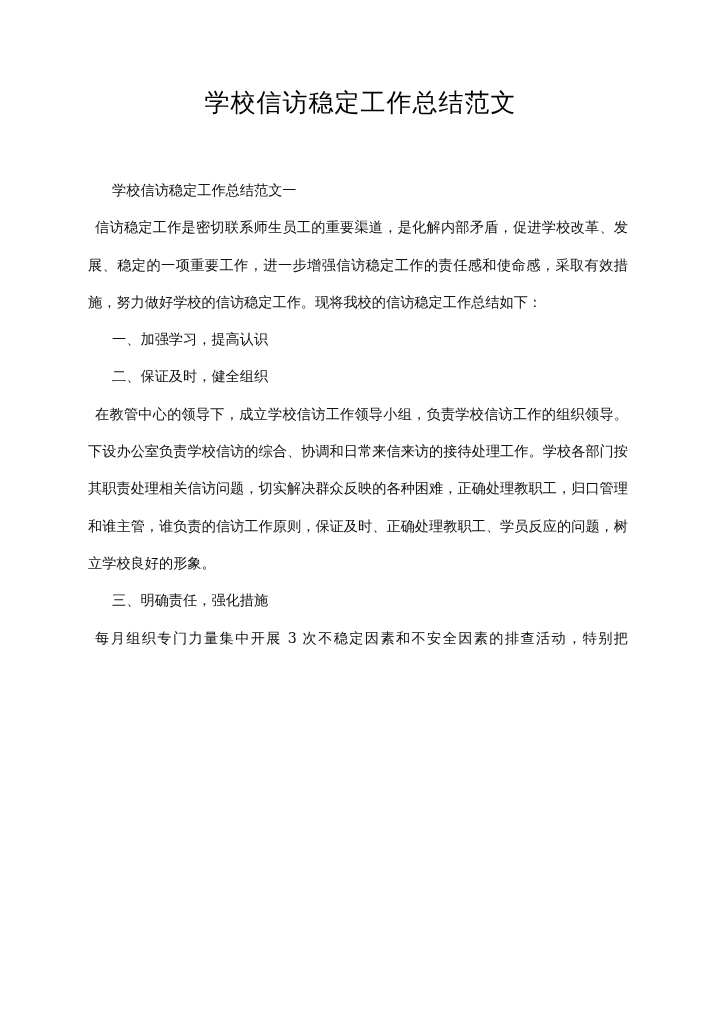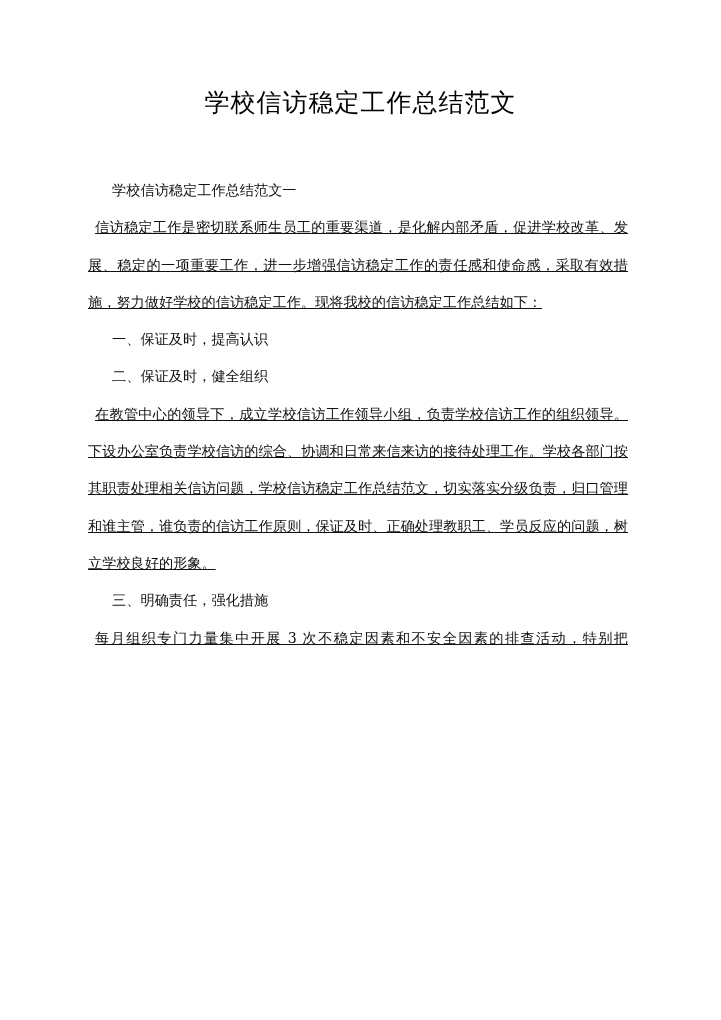--- a/index.html
+++ b/index.html
@@ -45,38 +45,37 @@
       line-height: 37.3px;
       text-align: justify;
       text-justify: inter-character;
     }
     .body p {
       margin: 0;
       padding: 0;
     }
     .body p.indent {
       text-indent: 0.5em;
-      text-decoration: underline;
     }
     .body p.heading {
       text-indent: 0.5em;
       margin-left: 17px;
     }
     .body p.last-line-justify {
       text-align-last: justify;
     }
   </style>
 </head>
 <body>
 
 <div class="page">
   <h1 class="title">学校信访稳定工作总结范文</h1>
 
   <div class="body">
     <p class="heading">学校信访稳定工作总结范文一</p>
     <p class="indent">信访稳定工作是密切联系师生员工的重要渠道，是化解内部矛盾，促进学校改革、发展、稳定的一项重要工作，进一步增强信访稳定工作的责任感和使命感，采取有效措施，努力做好学校的信访稳定工作。现将我校的信访稳定工作总结如下：</p>
-    <p class="heading">一、保证及时，提高认识</p>
+    <p class="heading">一、加强学习，提高认识</p>
     <p class="heading">二、保证及时，健全组织</p>
-    <p class="indent">在教管中心的领导下，成立学校信访工作领导小组，负责学校信访工作的组织领导。下设办公室负责学校信访的综合、协调和日常来信来访的接待处理工作。学校各部门按其职责处理相关信访问题，学校信访稳定工作总结范文，切实落实分级负责，归口管理和谁主管，谁负责的信访工作原则，保证及时、正确处理教职工、学员反应的问题，树立学校良好的形象。</p>
+    <p class="indent">在教管中心的领导下，成立学校信访工作领导小组，负责学校信访工作的组织领导。下设办公室负责学校信访的综合、协调和日常来信来访的接待处理工作。学校各部门按其职责处理相关信访问题，切实解决群众反映的各种困难，正确处理教职工，归口管理和谁主管，谁负责的信访工作原则，保证及时、正确处理教职工、学员反应的问题，树立学校良好的形象。</p>
     <p class="heading">三、明确责任，强化措施</p>
     <p class="indent last-line-justify">每月组织专门力量集中开展 3 次不稳定因素和不安全因素的排查活动，特别把</p>
   </div>
 </div>
 
 </body></html>

